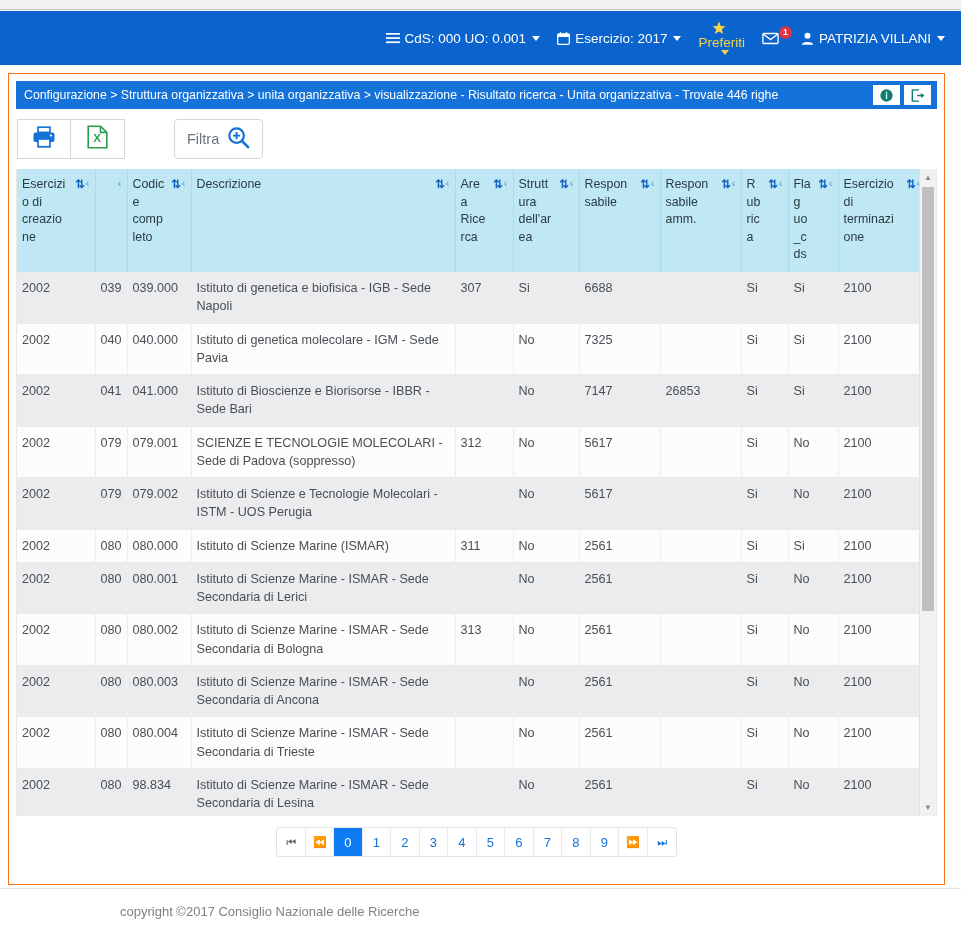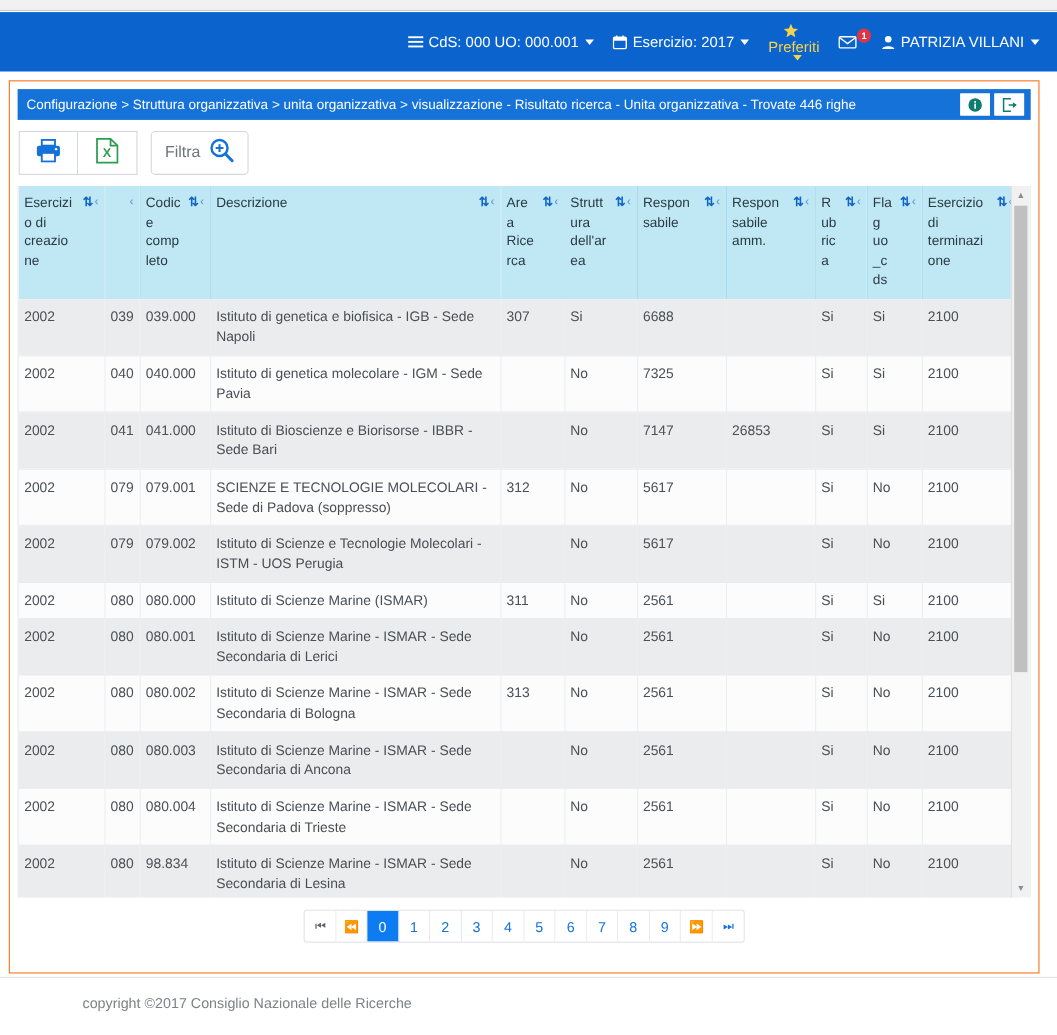--- a/index.html
+++ b/index.html
@@ -111,20 +111,21 @@
   }
   .tb-btn + .tb-btn { border-left: none; }
   .filtra-btn {
     height: 40px;
     background: #ffffff;
     border: 1px solid #d4d8dd;
     border-radius: 4px;
     display: flex; align-items: center; gap: 8px;
     padding: 0 12px;
     cursor: pointer;
+    margin-left: 37px;
   }
   .filtra-label { color: #6c757d; font-size: 14.5px; }
 
   
   .table-wrap {
     position: relative;
     margin: 10px 7px 0 7px;
     height: 647px;
     overflow: hidden;
     border-left: 1px solid #e6e8ea;
@@ -247,21 +248,21 @@
     position: absolute;
     left: 0; top: 888px;
     width: 961px; height: 1px;
     background: #e3e5e8;
   }
   .footer {
     position: absolute;
     left: 0; top: 889px;
     width: 961px; height: 45px;
     display: flex; align-items: center;
-    padding-left: 75px;
+    padding-left: 120px;
   }
   .footer-text { color: #7c8287; font-size: 13px; }
   .bottom-edge {
     position: absolute; left: 0; top: 934px;
     width: 961px; height: 7px;
     background: #ffffff;
   }
 </style>
 </head>
 <body>
@@ -271,21 +272,21 @@
 <div class="navbar">
 
   <div class="nav-item">
     <span class="gi">
       <svg width="14" height="12" viewBox="0 0 14 12">
           <rect x="0" y="1" width="14" height="1.7" fill="#fff"></rect>
           <rect x="0" y="5.2" width="14" height="1.7" fill="#fff"></rect>
           <rect x="0" y="9.4" width="14" height="1.7" fill="#fff"></rect>
         </svg>
     </span>
-    <span>CdS: 000 UO: 000.001</span>
+    <span>CdS: 000 UO: 0.001</span>
     <span class="caret"></span>
   </div>
 
   <div class="nav-item">
     <span class="gi">
       <svg width="13" height="13" viewBox="0 0 14 14">
           <rect x="0.7" y="2" width="12.6" height="11.3" rx="1.4" fill="none" stroke="#fff" stroke-width="1.4"></rect>
           <rect x="0.7" y="2" width="12.6" height="3.4" fill="#fff"></rect>
           <rect x="3.1" y="0.2" width="1.5" height="3" fill="#fff"></rect>
           <rect x="9.4" y="0.2" width="1.5" height="3" fill="#fff"></rect>

